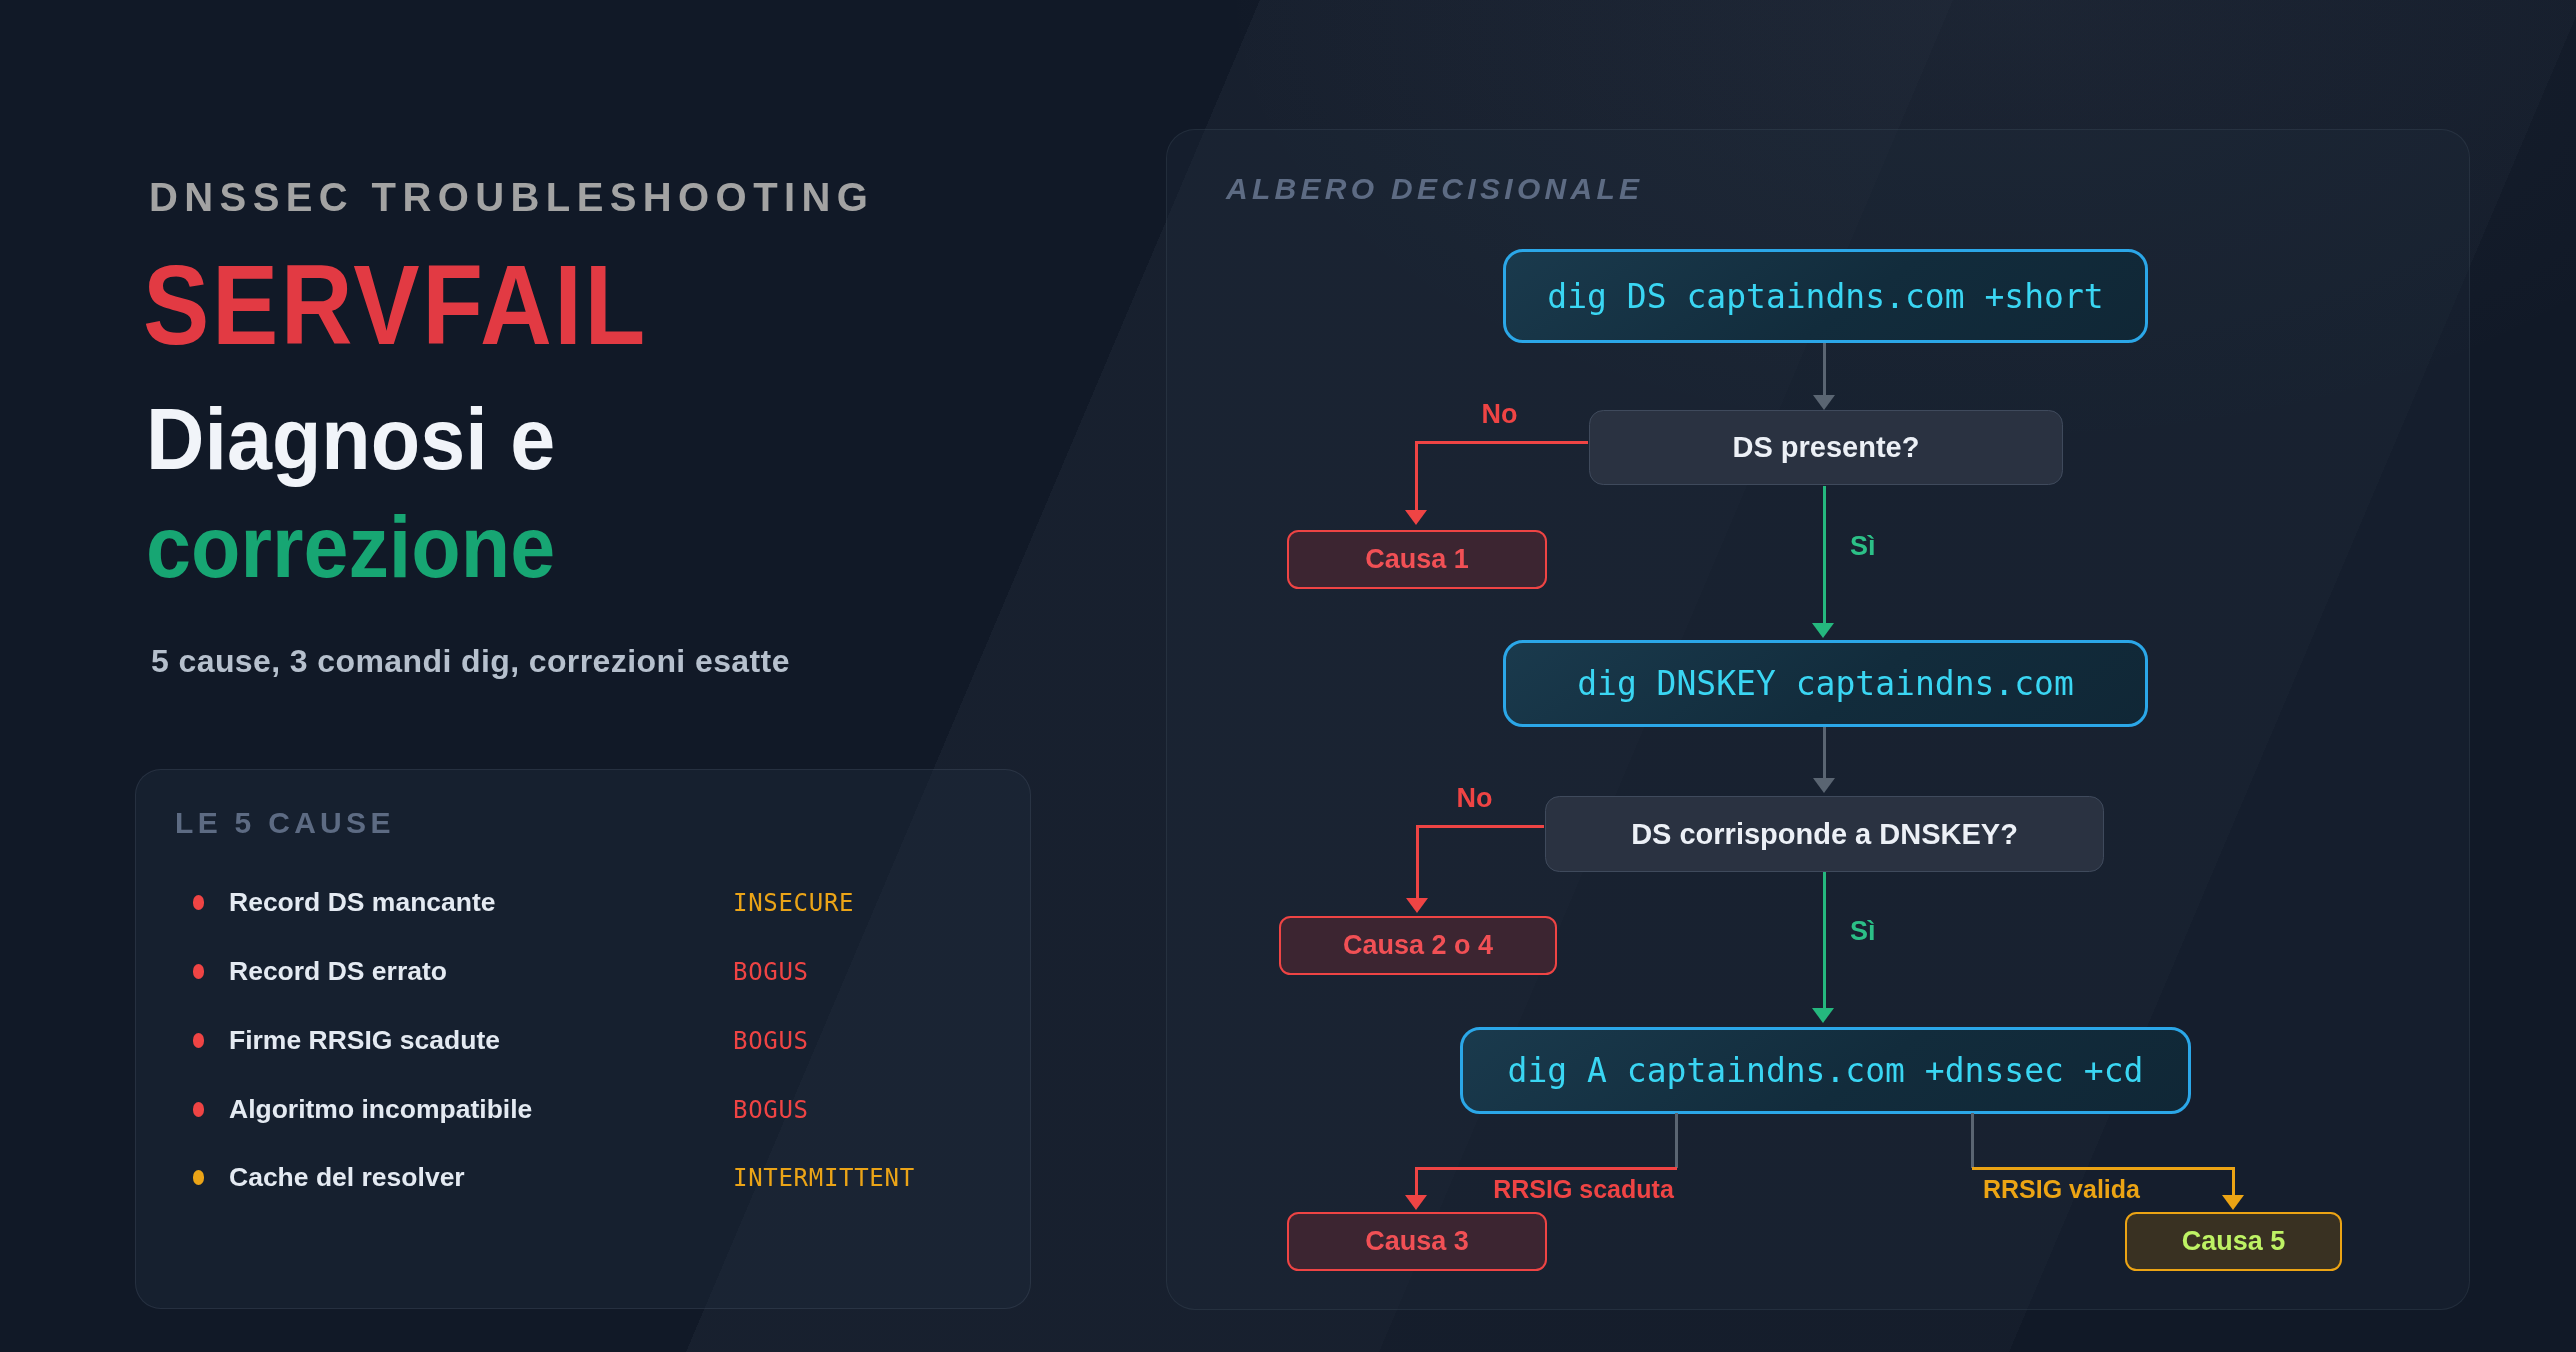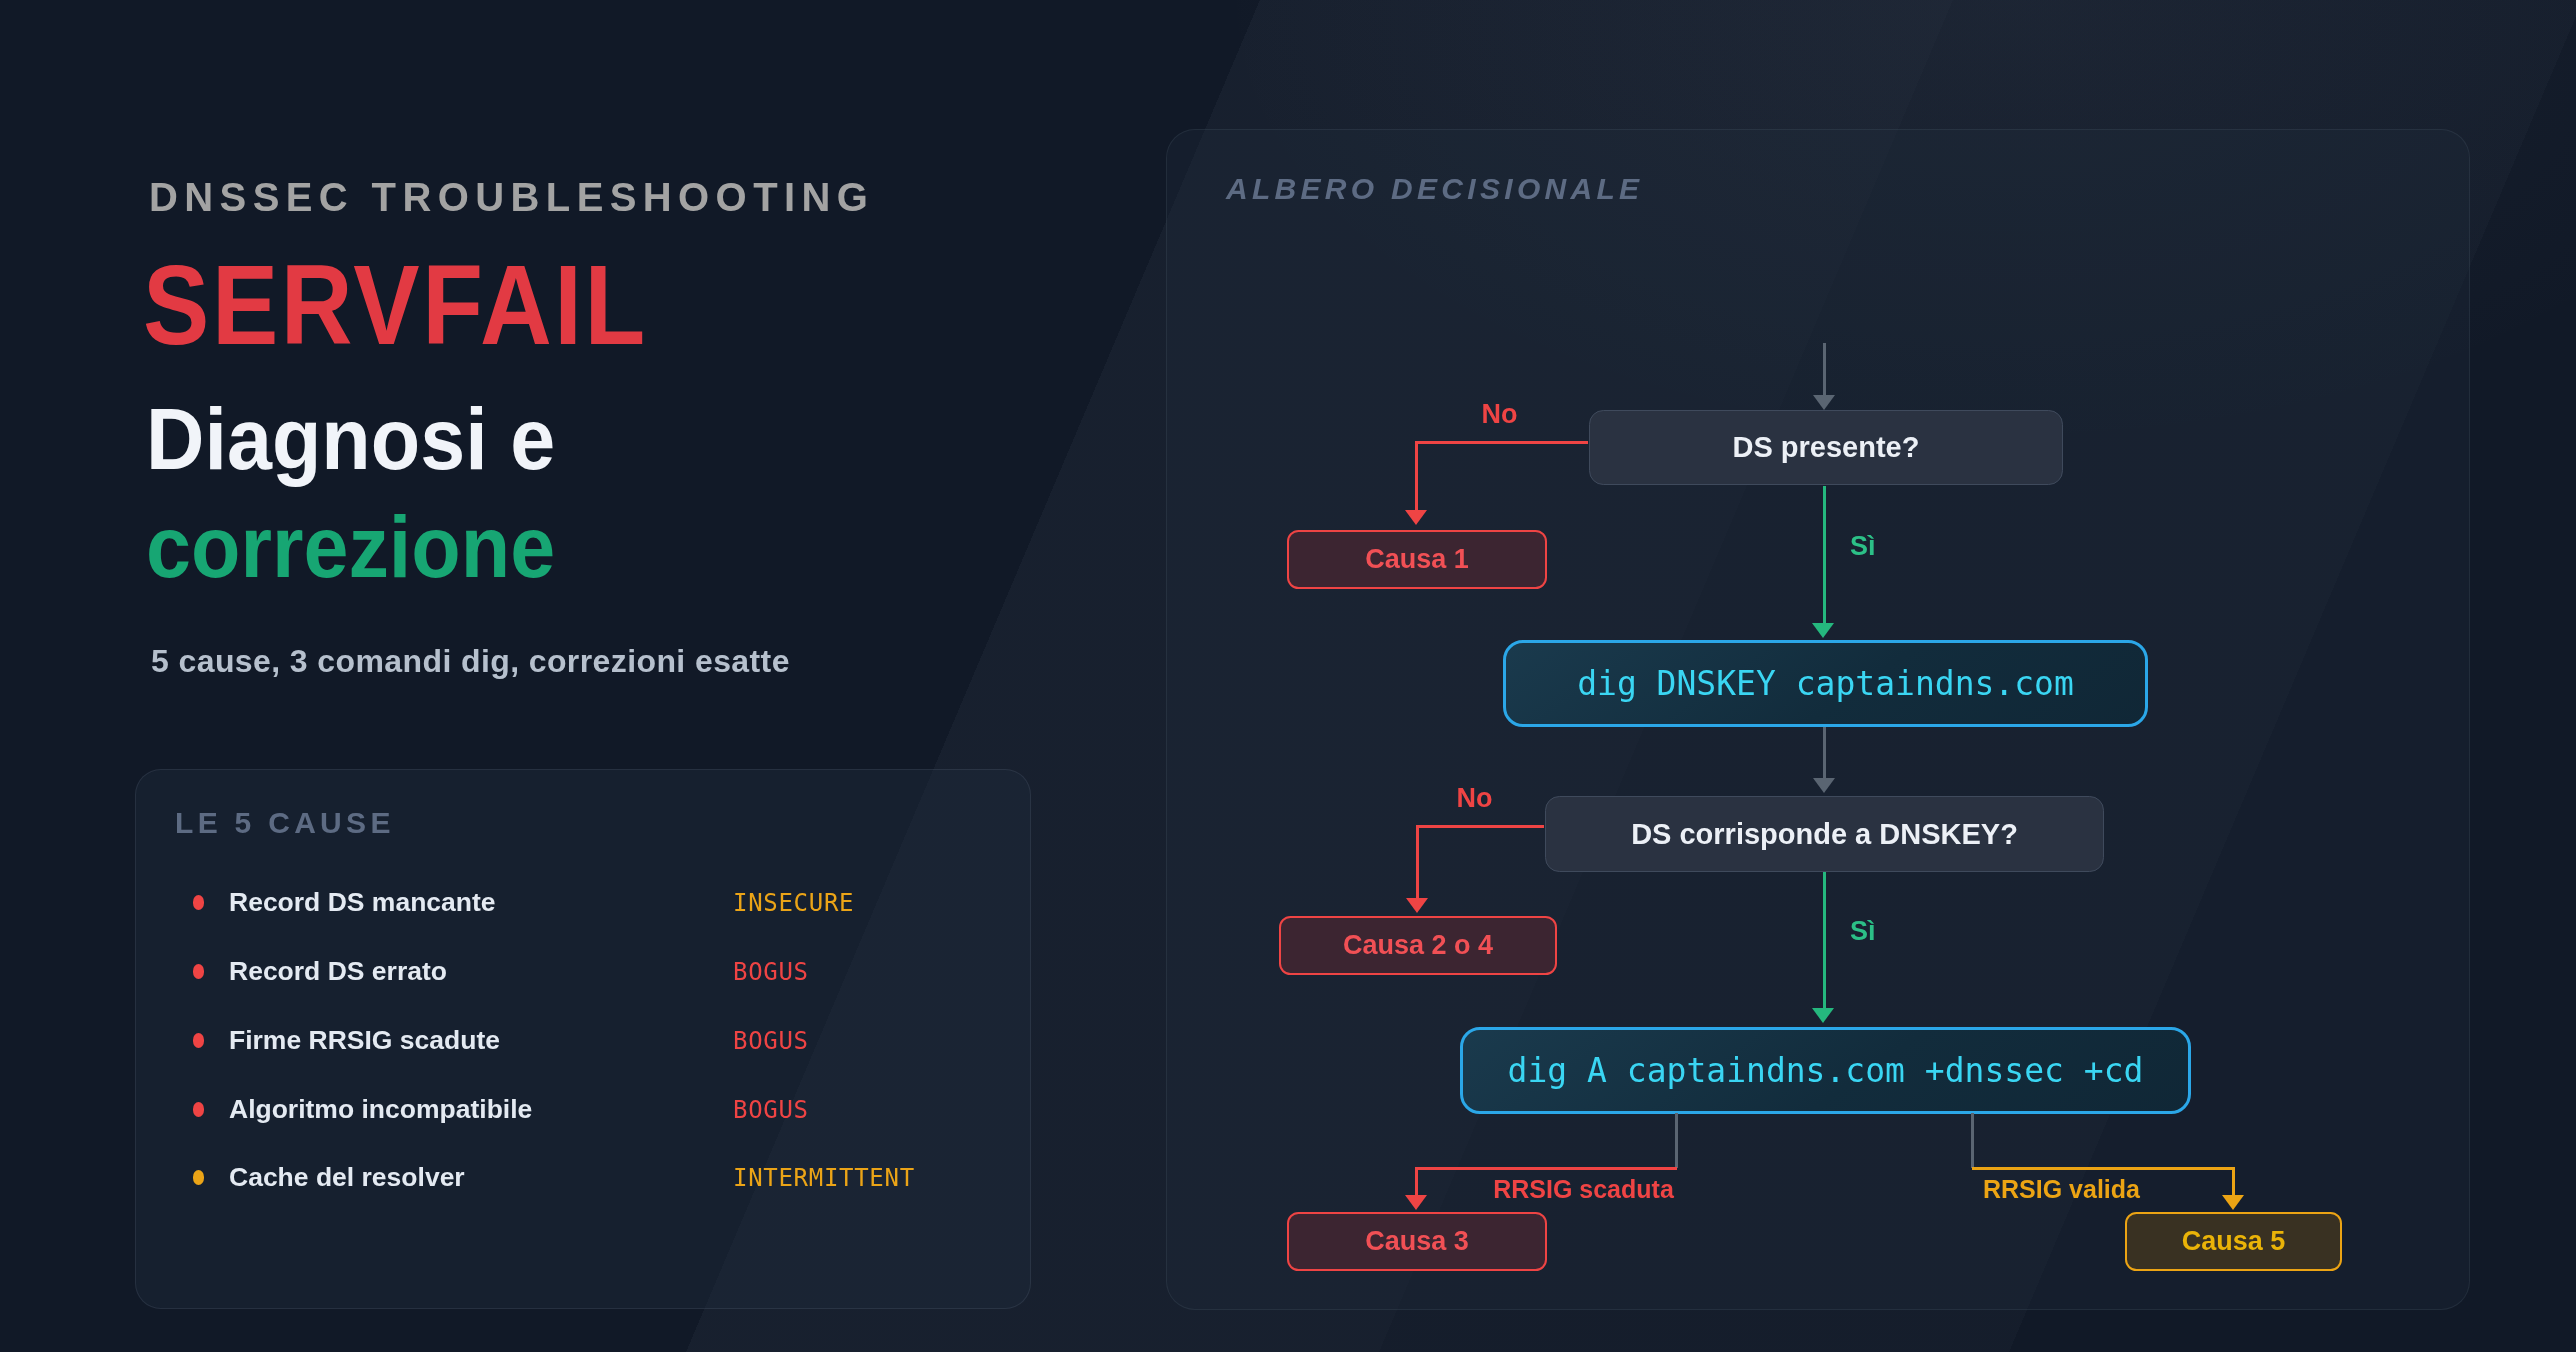--- a/index.html
+++ b/index.html
@@ -90,21 +90,21 @@
   .q-node {
     background:#2a3241; border:1.4px solid #3f4a5c; border-radius:14.3px;
     color:#ecf0f6; font-size:29px; font-weight:600;
   }
   .cause-node-red {
     background:#3c2531; border:2.1px solid #ef4444; border-radius:11.4px;
     color:#f15055; font-size:27px; font-weight:700;
   }
   .cause-node-amber {
     background:#393122; border:2.1px solid #eca414; border-radius:11.4px;
-    color:#eab308; font-size:27px; font-weight:700;
+    color:#bef264; font-size:27px; font-weight:700;
   }
 
   #cmd1   { left:336px;  top:119px;  width:645px;  height:94px; }
   #q1     { left:422px;  top:280px;  width:474px;  height:75px; }
   #causa1 { left:120px;  top:400px;  width:260px;  height:59px; }
   #cmd2   { left:336px;  top:510px;  width:645px;  height:87px; }
   #q2     { left:378px;  top:666px;  width:559px;  height:76px; }
   #causa2 { left:112px;  top:786px; width:278px;  height:59px; }
   #cmd3   { left:293px;  top:897px; width:731px; height:87px; }
   #causa3 { left:120px;  top:1082px; width:260px;  height:59px; }
@@ -196,20 +196,21 @@
   <div class="cause-row" id="row-4">
     <span class="dot" style="background-color: rgb(235, 164, 23);"></span>
     <span class="cause-label">Cache del resolver</span>
     <span class="cause-status" style="color: rgb(235, 164, 23);">INTERMITTENT</span>
   </div>
 </section>
 
 <section id="tree-panel">
   <div class="panel-header">ALBERO DECISIONALE</div>
 
+  <div class="node cmd-node" id="cmd1">dig DS captaindns.com +short</div>
   <div class="node q-node" id="q1">DS presente?</div>
   <div class="node cause-node-red" id="causa1">Causa 1</div>
   <div class="node cmd-node" id="cmd2">dig DNSKEY captaindns.com</div>
   <div class="node q-node" id="q2">DS corrisponde a DNSKEY?</div>
   <div class="node cause-node-red" id="causa2">Causa 2 o 4</div>
   <div class="node cmd-node" id="cmd3">dig A captaindns.com +dnssec +cd</div>
   <div class="node cause-node-red" id="causa3">Causa 3</div>
   <div class="node cause-node-amber" id="causa5">Causa 5</div>
 
   <div class="vline c-gray" id="e-gray1-v"></div>

